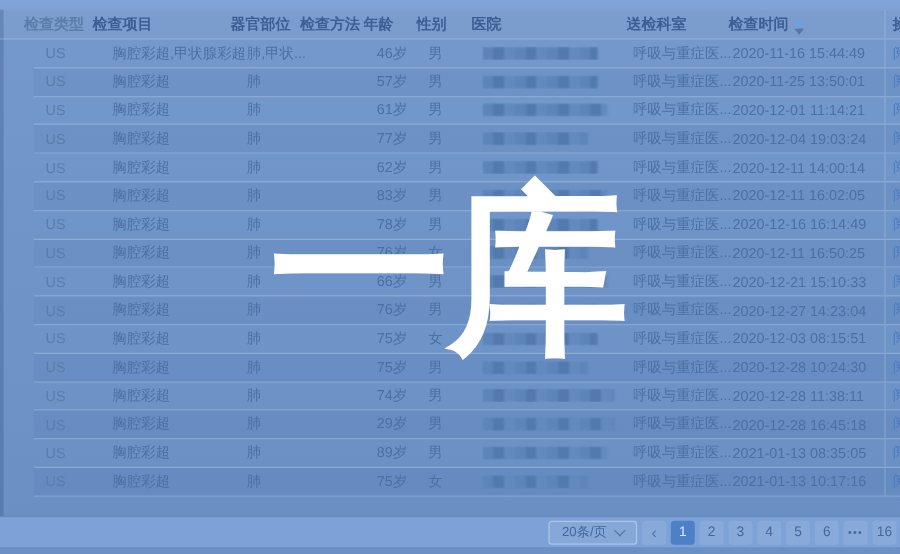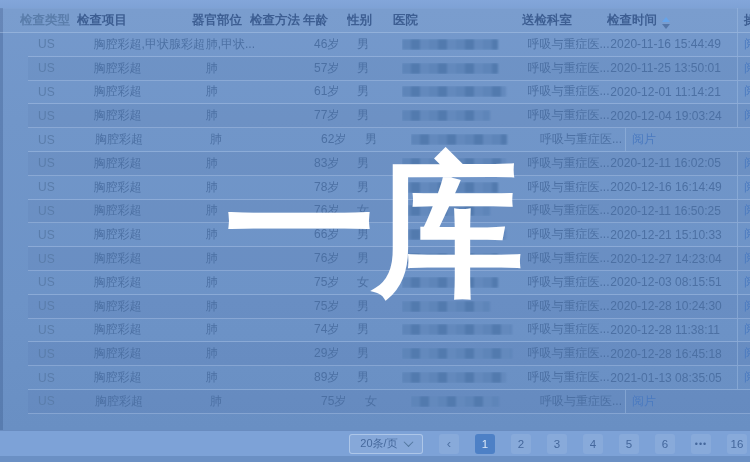--- a/index.html
+++ b/index.html
@@ -41,21 +41,21 @@
     border-bottom:5px solid #66a4ea;margin-bottom:2px;}
   .caret-down{width:0;height:0;border-left:4px solid transparent;border-right:4px solid transparent;
     border-top:5px solid rgba(55,85,135,0.55);}
   
   .watermark{position:absolute;left:224px;top:150px;z-index:5;color:#ffffff;
     font-size:152px;line-height:1;font-weight:bold;letter-spacing:-4px;
     font-family:Liberation Sans, sans-serif;pointer-events:none;text-align:right;}
   
   .footer{position:absolute;left:0;right:0;bottom:0;height:32px;box-sizing:border-box;
     background:#7da2d7;border-top:1px solid rgba(70,100,150,0.35);border-bottom:6px solid #6b90c4;
-    display:flex;align-items:center;justify-content:flex-end;gap:16px;padding-right:3px;}
+    display:flex;align-items:center;justify-content:flex-end;gap:4px;padding-right:3px;}
   .page-size{width:74px;height:20px;box-sizing:border-box;border:1px solid rgba(222,236,250,0.45);
     border-radius:3px;background:rgba(255,255,255,0.07);display:flex;align-items:center;
     justify-content:center;gap:7px;font-size:11px;color:#46699c;cursor:pointer;}
   .chev{width:6px;height:6px;border-right:1.5px solid #53779f;border-bottom:1.5px solid #53779f;
     transform:rotate(45deg) translate(-1px,-1px);}
   .pbtn{min-width:20px;height:20px;box-sizing:border-box;border-radius:3px;cursor:pointer;
     display:flex;align-items:center;justify-content:center;font-size:11.5px;color:#44679c;
     background:rgba(255,255,255,0.09);}
   .pbtn.active{background:#4d80c6;color:#dbe7f7;}
   .pbtn.prev{color:#4f73a5;font-size:13px;}
@@ -157,20 +157,21 @@
       <div class="cell c1">US</div>
       <div class="cell c2">胸腔彩超</div>
       <div class="cell c3">肺</div>
       <div class="cell c4"></div>
       <div class="cell c5">62岁</div>
       <div class="cell c6">男</div>
       <div class="cell c7">
         <span class="blur"></span>
       </div>
       <div class="cell c8">呼吸与重症医...</div>
+      <div class="cell c9">2020-12-11 14:00:14</div>
       <div class="cell c10">
         <span class="op-link">阅片</span>
       </div>
     </div>
       <div class="row">
       <div class="cell c1">US</div>
       <div class="cell c2">胸腔彩超</div>
       <div class="cell c3">肺</div>
       <div class="cell c4"></div>
       <div class="cell c5">83岁</div>
@@ -332,20 +333,21 @@
       <div class="cell c1">US</div>
       <div class="cell c2">胸腔彩超</div>
       <div class="cell c3">肺</div>
       <div class="cell c4"></div>
       <div class="cell c5">75岁</div>
       <div class="cell c6">女</div>
       <div class="cell c7">
         <span class="blur"></span>
       </div>
       <div class="cell c8">呼吸与重症医...</div>
+      <div class="cell c9">2021-01-13 10:17:16</div>
       <div class="cell c10">
         <span class="op-link">阅片</span>
       </div>
     </div>
     </div>
 
   <div class="watermark">一库</div>
 
   <div class="footer">
     <div class="page-size">

